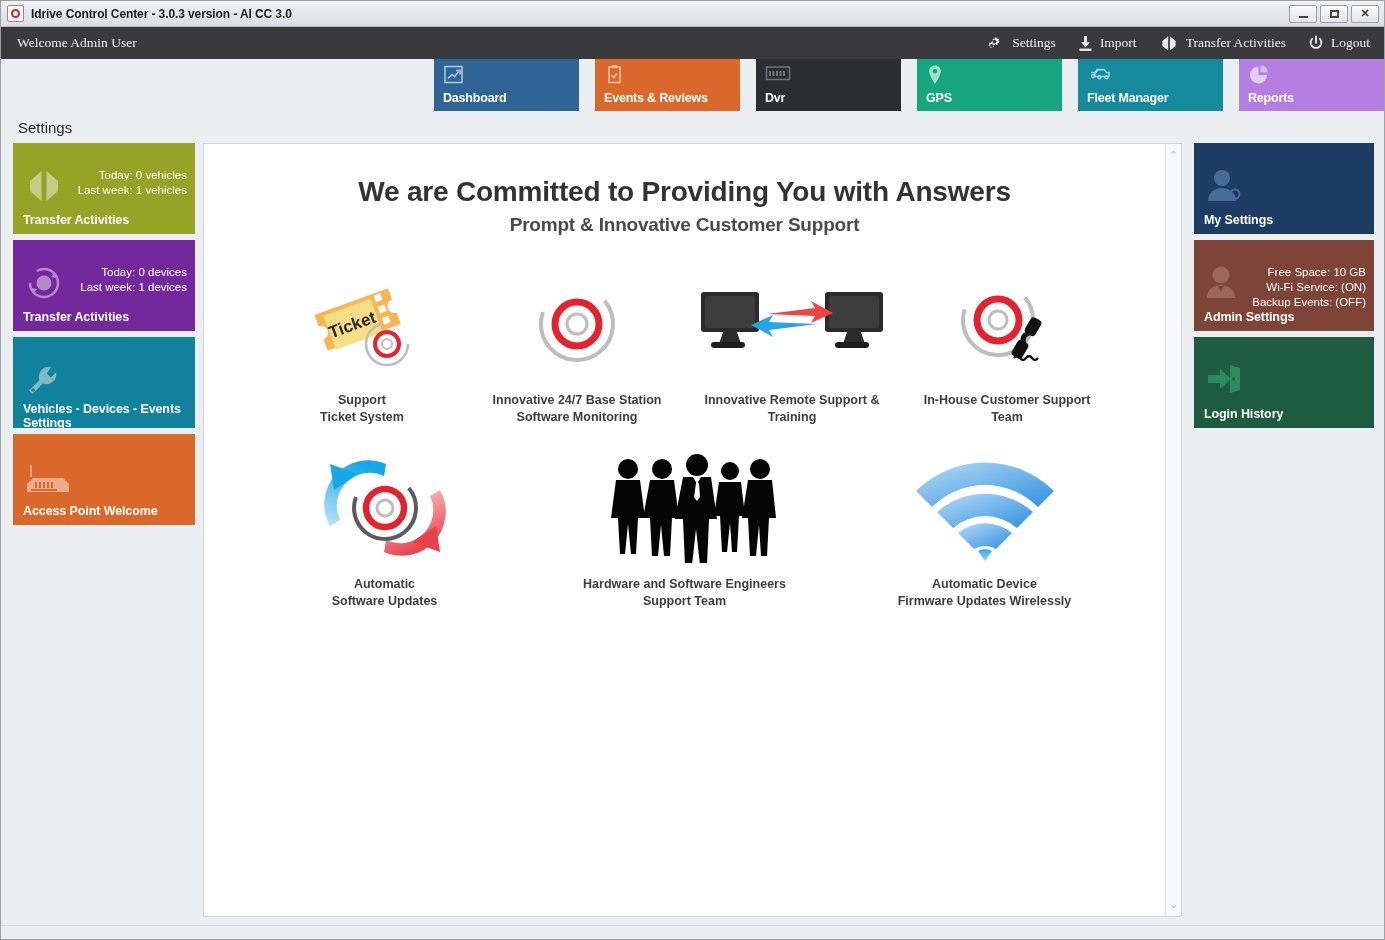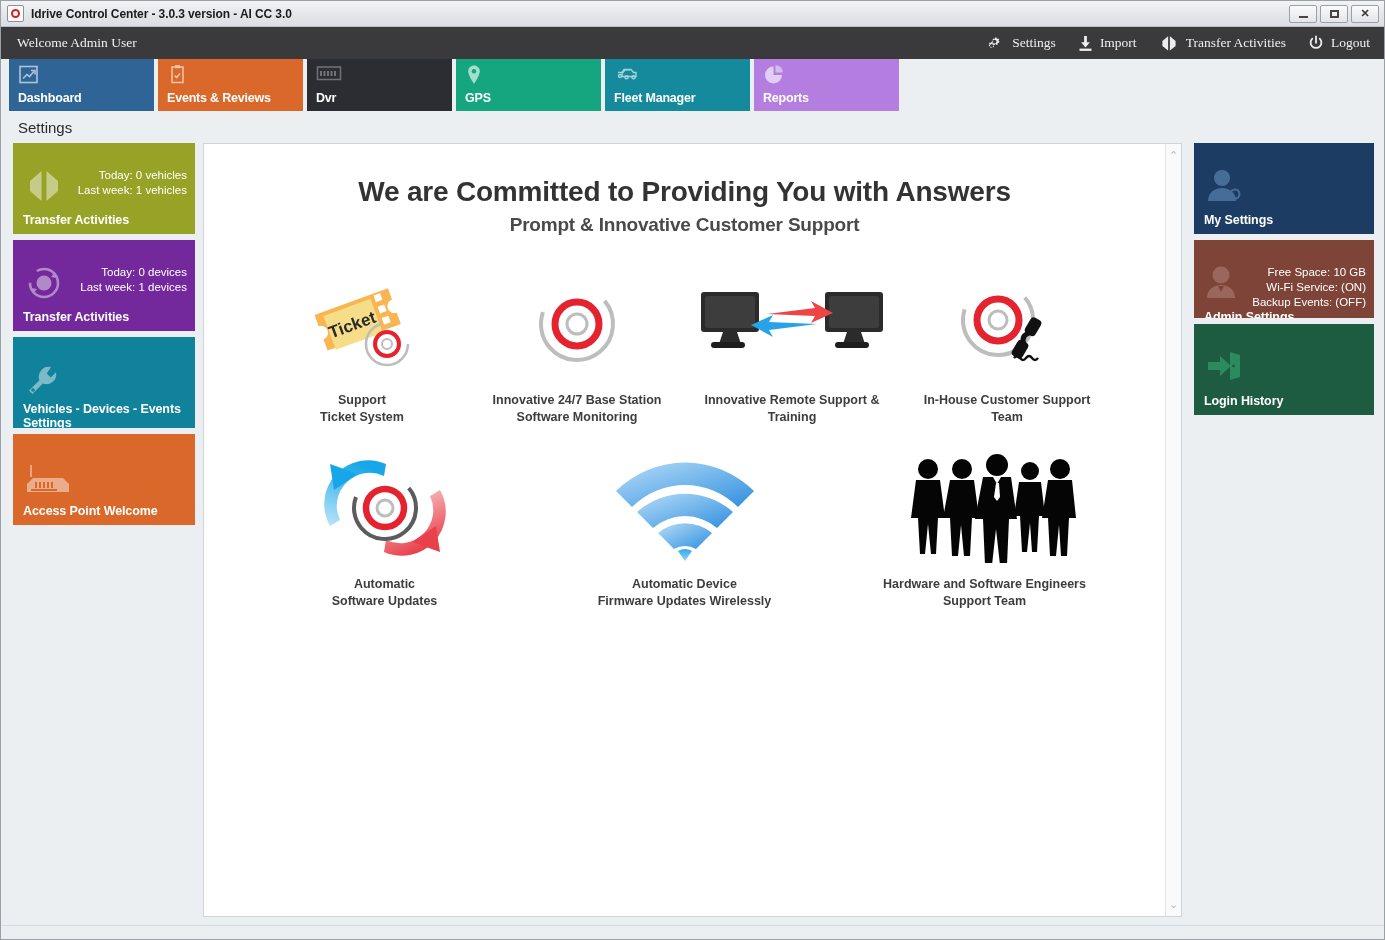--- a/index.html
+++ b/index.html
@@ -108,23 +108,24 @@
     cursor: default;
   }
   .hdr-item svg { display: block; }
 
   
   .tabs {
     flex: 0 0 auto;
     height: 52px;
     background: #eceff1;
     display: flex;
-    gap: 4px;
-    padding: 0 0 0 8px;
-    box-sizing: border-box;
+    gap: 16px;
+    padding: 0 0 0 0;
+    box-sizing: border-box;
+    justify-content: flex-end;
   }
   .tab {
     width: 145px;
     height: 52px;
     position: relative;
     box-sizing: border-box;
     padding: 5px 8px 6px 9px;
     display: flex;
     flex-direction: column;
     justify-content: space-between;
@@ -634,20 +635,50 @@
                   <circle cx="85" cy="54" r="19" fill="none" stroke="#e5232f" stroke-width="6.5"></circle>
                   <circle cx="85" cy="54" r="8" fill="none" stroke="#bdbdbd" stroke-width="3"></circle>
                 </svg>
               </div>
               <div class="cap">Automatic
 Software Updates</div>
             </div>
 
             <div class="feature">
               <div class="art">
+                <svg width="190" height="110" viewBox="0 0 190 110">
+                  <g fill="#050505">
+
+                    <circle cx="38" cy="16" r="10"></circle>
+                    <path d="M26 27h24l5 38h-7l-2 36h-5l-3-30-3 30h-5l-2-36h-7z"></path>
+
+                    <circle cx="72" cy="16" r="10"></circle>
+                    <path d="M60 27h24l5 38h-7l-2 38h-6l-3-31-3 31h-6l-2-38h-7z"></path>
+
+                    <circle cx="107" cy="12" r="11"></circle>
+                    <path d="M93 24h28l6 42h-8l-2 46h-7l-4-36-4 36h-7l-2-46h-8z"></path>
+
+                    <circle cx="140" cy="18" r="9"></circle>
+                    <path d="M129 29h22l4 34h-6l-2 36h-5l-2-29-3 29h-5l-2-36h-6z"></path>
+
+                    <circle cx="170" cy="16" r="10"></circle>
+                    <path d="M158 27h24l4 38h-7l-2 38h-6l-2-31-3 31h-6l-2-38h-6z"></path>
+                  </g>
+                  <g fill="#ffffff">
+                    <path d="M103 24h8l-4 7z"></path>
+                  </g>
+                  <path d="M106 30l3 0 1 14-3 4-3-4z" fill="#ffffff"></path>
+                </svg>
+              </div>
+              <div class="cap">Hardware and Software Engineers
+Support Team</div>
+            </div>
+
+            <div class="feature">
+              <div class="art">
                 <svg width="150" height="106" viewBox="0 0 150 106">
                   <defs>
                     <linearGradient id="wf" x1="0" y1="0" x2="1" y2="1">
                       <stop offset="0" stop-color="#b7ddf7"></stop>
                         <stop offset="1" stop-color="#2f8fe0"></stop>
                     </linearGradient>
                     <linearGradient id="wf2" x1="0" y1="1" x2="0" y2="0">
                       <stop offset="0" stop-color="#8fd6f5"></stop>
                         <stop offset="1" stop-color="#38a8ea"></stop>
                     </linearGradient>
@@ -655,50 +686,20 @@
                   <path d="M6 36A98 98 0 0 1 144 36l-16 16A75 75 0 0 0 22 52z" fill="url(#wf)"></path>
                   <path d="M27 57a72 72 0 0 1 96 0l-16 16a49 49 0 0 0-64 0z" fill="url(#wf)"></path>
                   <path d="M48 78a42 42 0 0 1 54 0l-16 16a21 21 0 0 0-22 0z" fill="url(#wf)"></path>
                   <path d="M68 96a14 14 0 0 1 14 0l-7 10z" fill="url(#wf2)"></path>
                 </svg>
               </div>
               <div class="cap">Automatic Device
 Firmware Updates Wirelessly</div>
             </div>
 
-            <div class="feature">
-              <div class="art">
-                <svg width="190" height="110" viewBox="0 0 190 110">
-                  <g fill="#050505">
-
-                    <circle cx="38" cy="16" r="10"></circle>
-                    <path d="M26 27h24l5 38h-7l-2 36h-5l-3-30-3 30h-5l-2-36h-7z"></path>
-
-                    <circle cx="72" cy="16" r="10"></circle>
-                    <path d="M60 27h24l5 38h-7l-2 38h-6l-3-31-3 31h-6l-2-38h-7z"></path>
-
-                    <circle cx="107" cy="12" r="11"></circle>
-                    <path d="M93 24h28l6 42h-8l-2 46h-7l-4-36-4 36h-7l-2-46h-8z"></path>
-
-                    <circle cx="140" cy="18" r="9"></circle>
-                    <path d="M129 29h22l4 34h-6l-2 36h-5l-2-29-3 29h-5l-2-36h-6z"></path>
-
-                    <circle cx="170" cy="16" r="10"></circle>
-                    <path d="M158 27h24l4 38h-7l-2 38h-6l-2-31-3 31h-6l-2-38h-6z"></path>
-                  </g>
-                  <g fill="#ffffff">
-                    <path d="M103 24h8l-4 7z"></path>
-                  </g>
-                  <path d="M106 30l3 0 1 14-3 4-3-4z" fill="#ffffff"></path>
-                </svg>
-              </div>
-              <div class="cap">Hardware and Software Engineers
-Support Team</div>
-            </div>
-
           </div>
 
         </div>
 
       </div>
 
       <div class="scrollbar">
         <span class="sb-arrow">⌃</span>
         <span class="sb-arrow">⌄</span>
       </div>
@@ -712,21 +713,21 @@
             <svg width="40" height="36" viewBox="0 0 40 36">
                 <circle cx="18" cy="10" r="8" fill="#79a9d8"></circle>
                 <path d="M4 33c0-8 6.5-13 14-13s14 5 14 13z" fill="#79a9d8"></path>
                 <circle cx="31" cy="26" r="4.5" fill="none" stroke="#79a9d8" stroke-width="2"></circle>
               </svg>
           </span>
         </div>
         <div class="tile-label">My Settings</div>
       </div>
 
-      <div class="tile" style="background:#7e4438;height:78px">
+      <div class="tile" style="background:#7e4438;height:91px">
         <div class="tile-top">
           <span class="tile-icon">
             <svg width="38" height="36" viewBox="0 0 38 36">
                 <circle cx="17" cy="10" r="8.5" fill="#c09186"></circle>
                 <path d="M3 33c0-8 6.3-13 14-13s14 5 14 13z" fill="#c09186"></path>
                 <path d="M14 21h6l-3 6z" fill="#7e4438"></path>
               </svg>
           </span>
           <span class="tile-stats">
             <div>Free Space:  10 GB</div>

